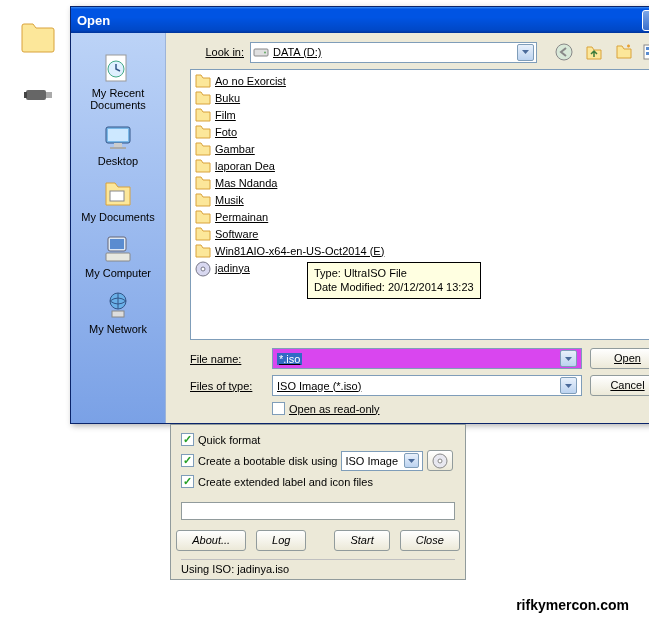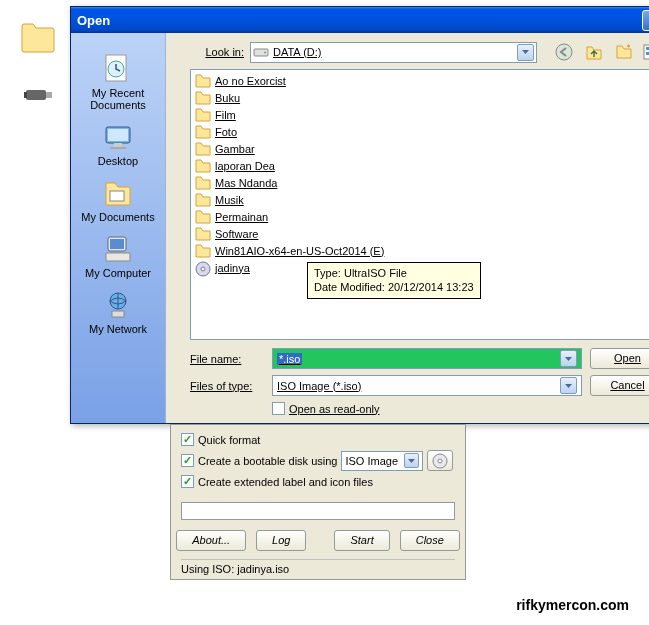--- a/index.html
+++ b/index.html
@@ -65,21 +65,21 @@
   line-height: 1.3; z-index: 10;
 }
 
 .bottom-area { padding-top: 8px; }
 .field-row { display: flex; align-items: center; gap: 8px; margin-bottom: 6px; }
 .field-label { width: 74px; }
 .field-select {
   flex: 1; height: 21px; background: #fff; border: 1px solid #7F9DB9;
   display: flex; align-items: center; padding: 0 4px;
 }
-.field-select.sel { background: #22c55e; }
+.field-select.sel { background: #d946ef; }
 .field-select .sel-text.hl { background: #316AC5; color: #fff; padding: 0 2px; }
 .field-select .dd-arrow { width: 17px; height: 17px; background: linear-gradient(#e8f0fb,#bcd3f0); border:1px solid #7F9DB9; display:flex;align-items:center;justify-content:center; margin-left:auto; border-radius:2px;}
 .dlg-btn {
   width: 75px; height: 21px; background: linear-gradient(#fff,#ece9d8);
   border: 1px solid #919b9c; border-radius: 3px; cursor: pointer; text-align:center; line-height:19px;
 }
 .checkbox-row { display: flex; align-items: center; gap: 4px; margin-left: 82px; margin-top:2px;}
 .checkbox { width: 13px; height: 13px; background: #fff; border: 1px solid #7F9DB9; display:flex;align-items:center;justify-content:center; }
 
 

